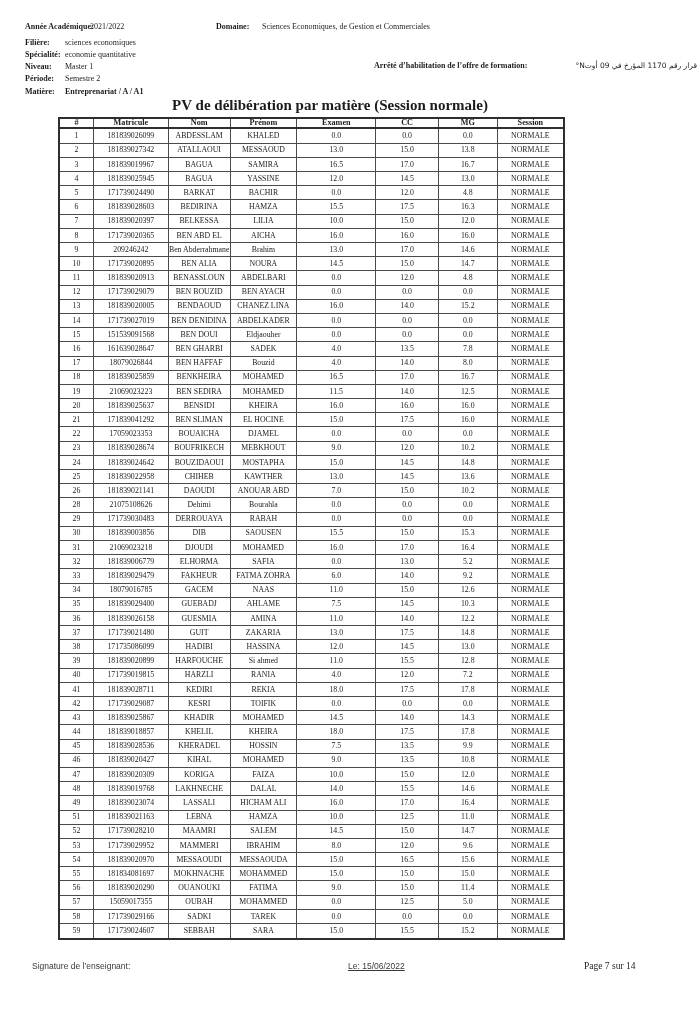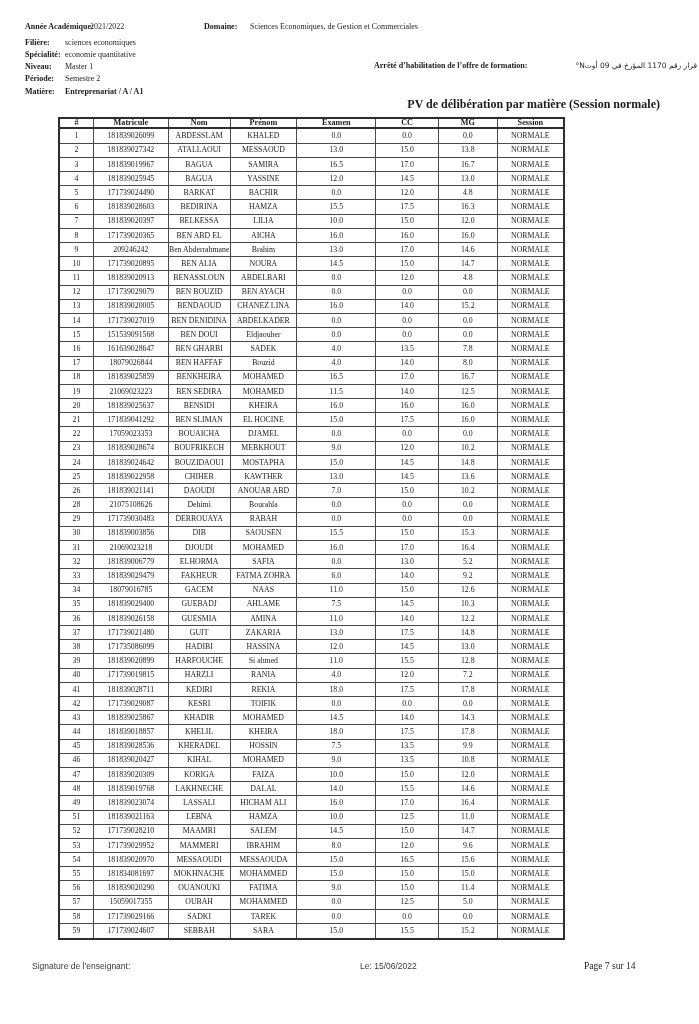--- a/index.html
+++ b/index.html
@@ -6,52 +6,52 @@
   .page {
     position:relative; width:699px; height:1024px; margin:0 auto;
     background:#ffffff; color:#1c1c1c;
     font-family:"Liberation Serif", serif;
     overflow:hidden;
   }
   .irow { position:absolute; left:25px; font-size:8px; white-space:nowrap; }
   .ilabel { font-weight:bold; display:inline-block; width:38px; }
   .irow.first .ilabel { width:63px; }
   .ivalue.bold { font-weight:bold; }
-  .domaine { position:absolute; left:204px; top:22px; font-size:8px; white-space:nowrap; }
+  .domaine { position:absolute; left:216px; top:22px; font-size:8px; white-space:nowrap; }
   .domaine .ilabel { width:44px; }
   .arrete {
     position:absolute; left:374px; top:61px; width:323px;
     display:flex; justify-content:space-between; align-items:flex-end;
     font-size:8px; white-space:nowrap;
   }
   .arrete .ilabel { width:auto; }
   .arabic { direction:rtl; font-family:"DejaVu Sans", sans-serif; font-size:7.5px; }
   .doc-title {
     position:absolute; left:0; top:97px; width:660px;
-    text-align:right; font-weight:bold; font-size:12px;
+    text-align:center; font-weight:bold; font-size:15px;
   }
   table.grades {
     position:absolute; left:58px; top:117px;
     border-collapse:collapse; table-layout:fixed;
     width:507px; height:823px;
     font-size:7.8px;
   }
   table.grades th, table.grades td {
     border:1px solid #4a4a4a;
     padding:0; text-align:center; vertical-align:middle;
     overflow:hidden; white-space:nowrap; line-height:1;
   }
   table.grades { border:2px solid #2e2e2e; }
   table.grades thead th { font-weight:bold; font-size:8.2px; border-bottom:2px solid #2e2e2e; }
   .footer-sig, .footer-date {
     position:absolute; font-family:"Liberation Sans", sans-serif;
     font-size:8.5px; color:#3a3a3a; white-space:nowrap;
   }
   .footer-sig { left:20px; top:961px;margin-left:12px; }
-  .footer-date { left:360px; top:961px; }
+  .footer-date { left:348px; top:961px;text-decoration:underline; }
   .footer-page { position:absolute; left:584px; top:961px; font-size:9.5px; white-space:nowrap; }
 </style>
 </head>
 <body>
 
 <div class="page">
 
   <div class="irow first" style="top:22px">
     <span class="ilabel">Année Académique:</span>
     <span class="ivalue">2021/2022</span>

